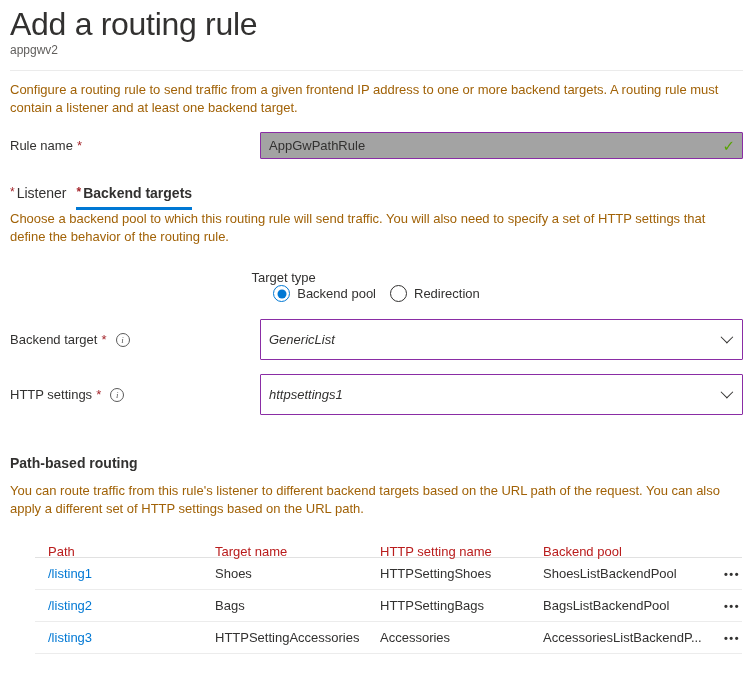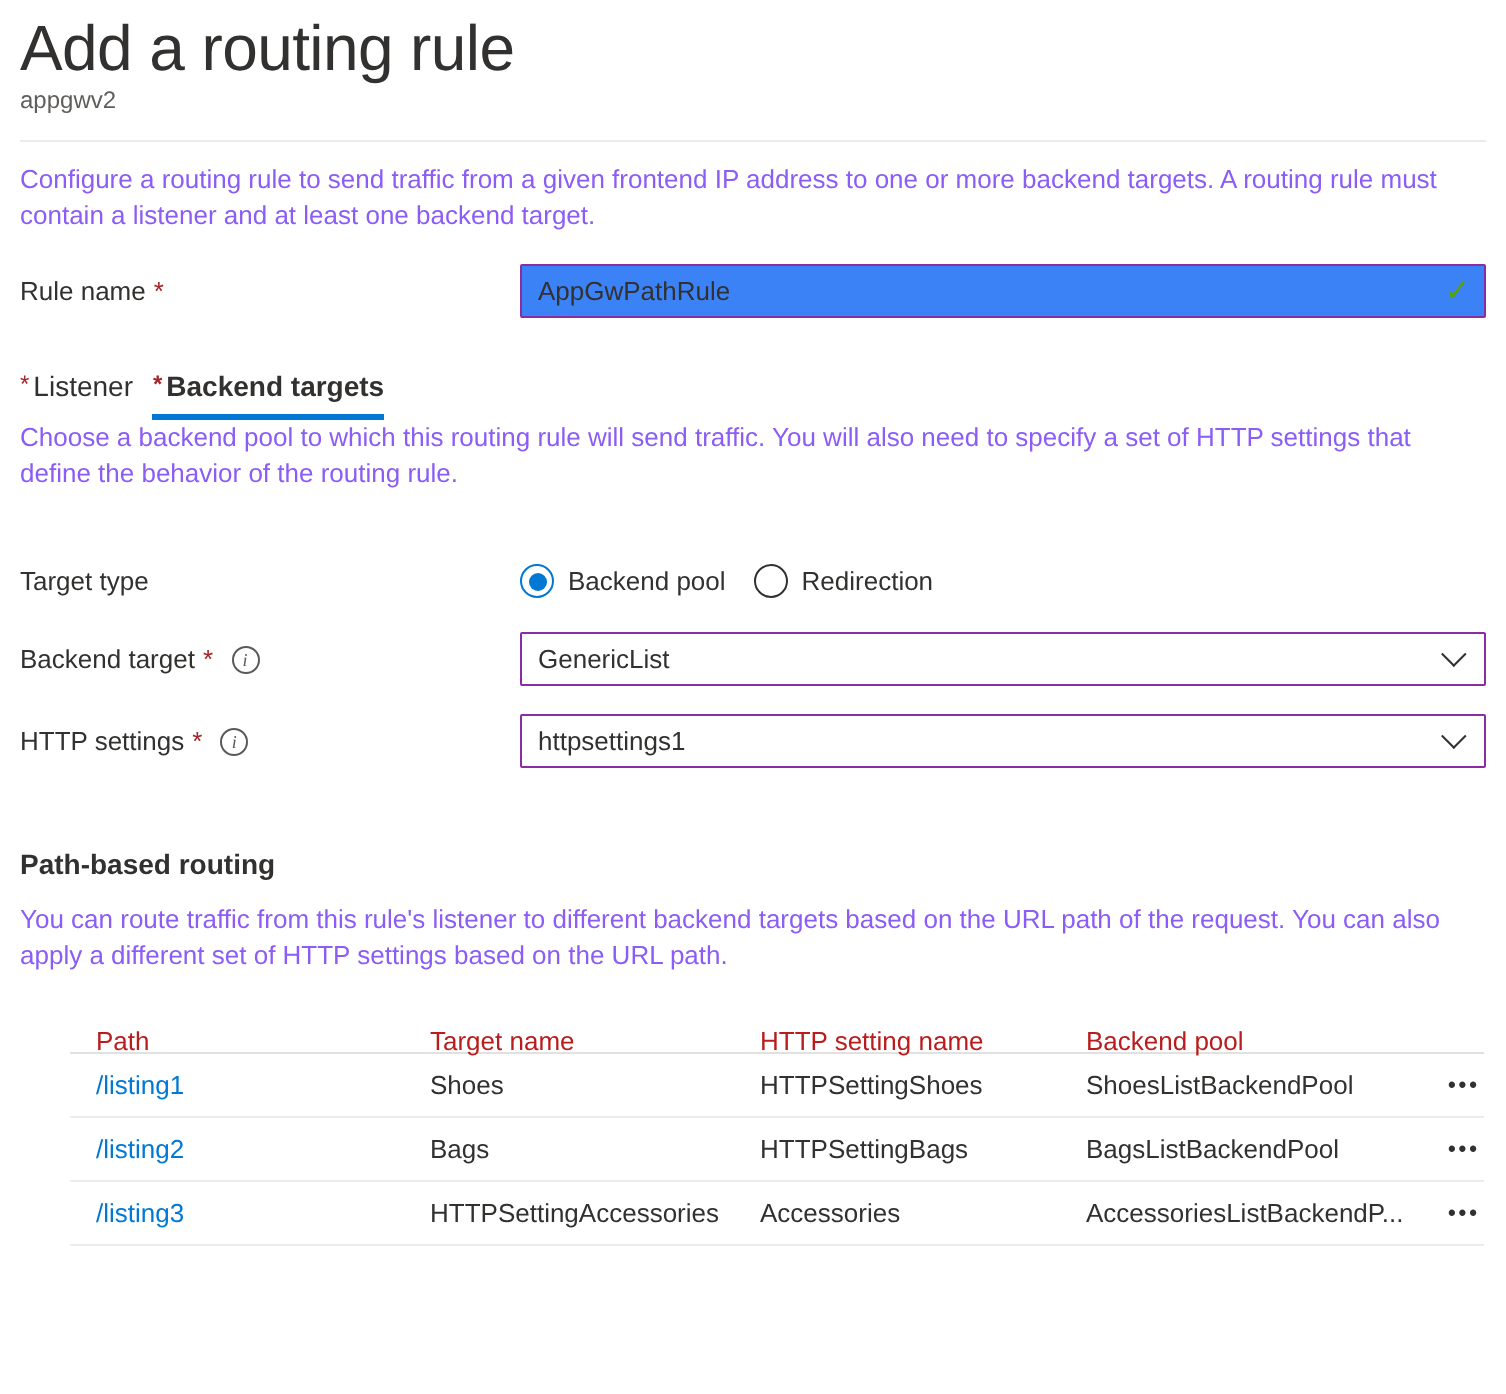--- a/index.html
+++ b/index.html
@@ -11,33 +11,33 @@
     font-family: "Liberation Sans", "DejaVu Sans", sans-serif;
     overflow: hidden;
   }
   .container { padding: 8px 10px 0 10px; }
 
   .page-title { font-size: 32px; font-weight: 400; letter-spacing: -0.3px; line-height: 32px; }
   .page-subtitle { font-size: 12px; color: #605e5c; margin-top: 3px; }
 
   .top-divider { border: none; border-top: 1px solid #ebebeb; margin: 13px 0 0 0; }
 
-  .para { font-size: 13px; line-height: 18px; margin: 10px 0 0 0; color: #8b5cf6; }
+  .para { font-size: 13px; line-height: 18px; margin: 10px 0 0 0; color: #a16207; }
 
   .form-row { display: flex; align-items: center; margin-top: 16px; }
   .form-label { width: 250px; flex-shrink: 0; font-size: 13px; display: flex; align-items: center; }
   .req { color: #a4262c; margin-left: 4px; }
 
   .text-input-wrap { flex: 1; position: relative; }
   .text-input {
     width: 100%; height: 27px;
     border: 1.5px solid #8a2da5; border-radius: 1px;
     padding: 0 26px 0 8px; font-size: 13px; color: #323130;
     font-family: "Liberation Sans", "DejaVu Sans", sans-serif;
-    outline: none; background: #3b82f6;
+    outline: none; background: #a3a3a3;
   }
   .valid-check {
     position: absolute; right: 8px; top: 50%; transform: translateY(-52%);
     color: #57a300; font-size: 15px; font-weight: 700; pointer-events: none;
   }
 
   .tabs { display: flex; gap: 10px; margin-top: 26px; }
   .tab { font-size: 14px; padding-bottom: 6px; border-bottom: 3px solid transparent; cursor: pointer; }
   .tab .req { margin: 0 2px 0 0; font-size: 12px; vertical-align: 2px; }
   .tab.active { font-weight: 700; border-bottom-color: #0078d4; }
@@ -55,24 +55,24 @@
 
   .info-icon {
     display: inline-flex; align-items: center; justify-content: center;
     width: 14px; height: 14px; border-radius: 50%;
     border: 1px solid #5a5a5a; color: #5a5a5a;
     font-size: 9px; font-style: italic; font-family: "Liberation Serif", serif;
     margin-left: 9px; flex-shrink: 0; cursor: default;
   }
 
   .select-box {
-    flex: 1; height: 27px;
+    flex: 1; height: 41px;
     border: 1.5px solid #8a2da5; border-radius: 1px; background: #fff;
     display: flex; align-items: center; justify-content: space-between;
-    padding: 0 12px 0 8px; font-size: 13px; cursor: pointer;
+    padding: 0 12px 0 8px; font-size: 13px; cursor: pointer; font-style: italic;
   }
   .chevron-down {
     width: 9px; height: 9px;
     border-right: 1.5px solid #323130; border-bottom: 1.5px solid #323130;
     transform: rotate(45deg) translateY(-2px); margin-top: -3px;
   }
 
   .section-heading { font-size: 14px; font-weight: 700; margin-top: 40px; }
 
   .table-label { font-size: 13px; margin: 45px 0 0 18px; }
@@ -121,21 +121,21 @@
     <div class="tab">
       <span class="req">*</span><span>Listener</span>
     </div>
     <div class="tab active">
       <span class="req">*</span><span>Backend targets</span>
     </div>
   </div>
 
   <p class="para" style="margin-top:0; max-width:737px;">Choose a backend pool to which this routing rule will send traffic. You will also need to specify a set of HTTP settings that define the behavior of the routing rule.</p>
 
-  <div class="form-row" style="margin-top:36px;">
+  <div class="form-row" style="margin-top:24px;flex-direction:column;">
     <div class="form-label">Target type</div>
     <div class="radio-group">
       <div class="radio-option">
         <span class="radio-circle selected"></span>
         <span class="radio-label">Backend pool</span>
       </div>
       <div class="radio-option">
         <span class="radio-circle"></span>
         <span class="radio-label">Redirection</span>
       </div>

